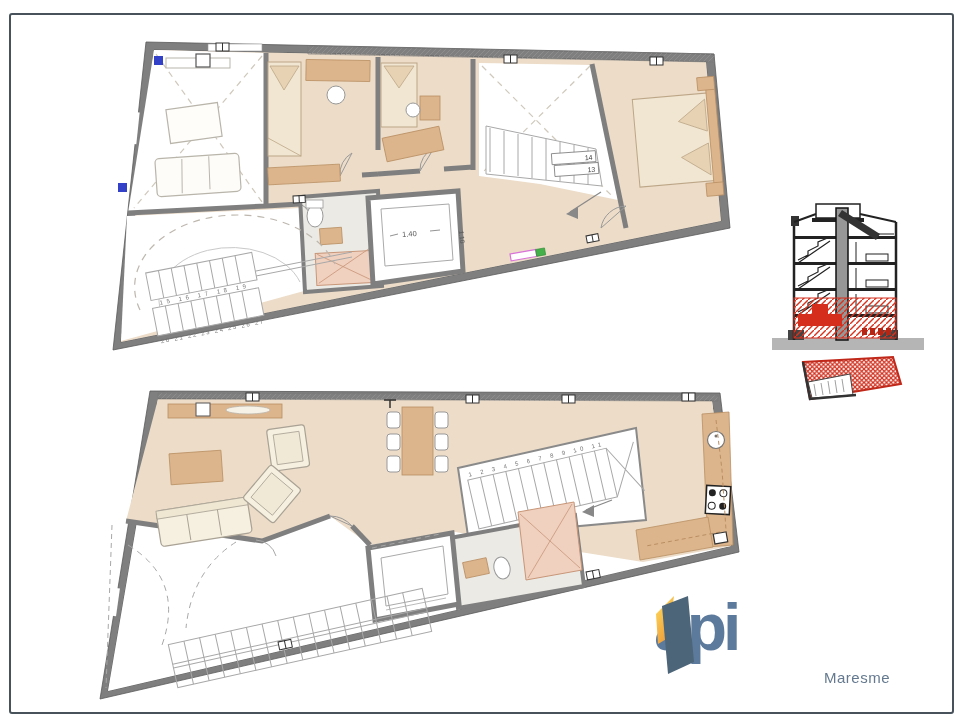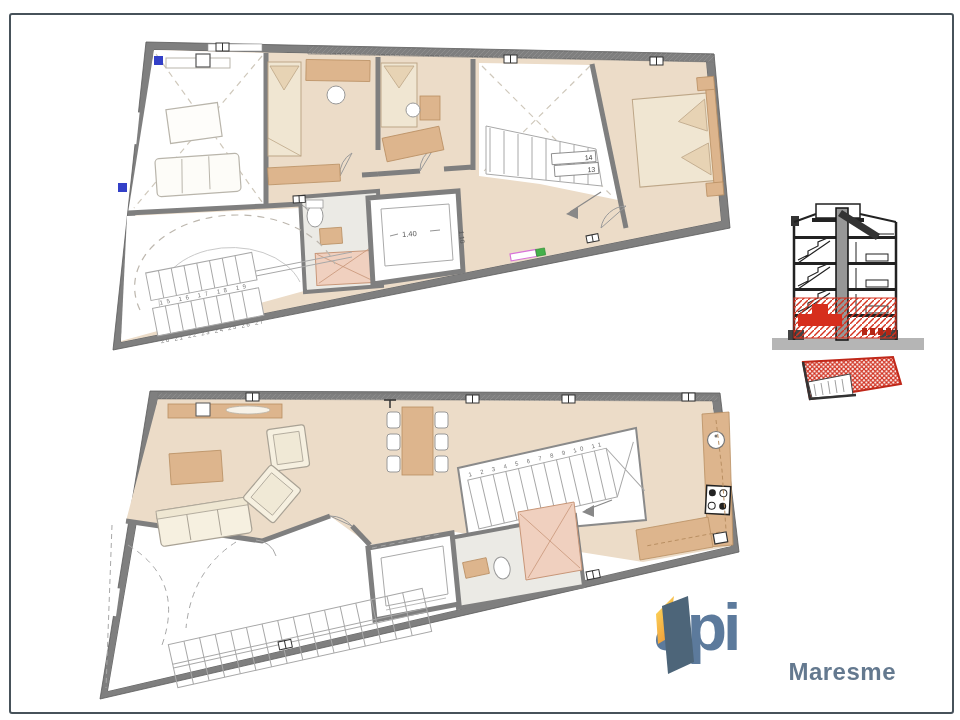--- a/index.html
+++ b/index.html
@@ -3,21 +3,21 @@
 <meta charset="utf-8">
 <style>
   html,body{margin:0;padding:0;background:#fff;}
   body{width:960px;height:720px;position:relative;font-family:"Liberation Sans",sans-serif;overflow:hidden;}
   .frame{position:absolute;left:9px;top:13px;width:941px;height:697px;border:2px solid var(--frameColor,#47525a);border-radius:3px;pointer-events:none;}
   svg{position:absolute;left:0;top:0;}
   .logo{position:absolute;left:654px;top:592px;width:252px;height:96px;display:flex;align-items:flex-start;}
   .logo .w1{color:var(--logoBlue,#5c7a9c);font-size:66px;font-weight:bold;letter-spacing:-4px;line-height:1;margin-top:2px;}
   .logo .w2{color:var(--logoOrange,#e8854f);font-size:66px;font-weight:bold;letter-spacing:-3px;line-height:1;margin-top:2px;}
   .logo .door{margin:0 1px 0 2px;}
-  .logo .region{position:absolute;right:10px;bottom:2px;color:var(--maresmeBlue,#64798f);font-size:24px;font-weight:bold;letter-spacing:0.5px;}
+  .logo .region{position:absolute;right:16px;bottom:2px;color:var(--maresmeBlue,#64798f);font-size:15px;font-weight:normal;letter-spacing:0.5px;}
   text{font-family:"Liberation Sans",sans-serif;}
 </style>
 </head>
 <body>
 
 <div class="frame"></div>
 
 <svg width="960" height="720" viewBox="0 0 960 720">
   <defs>
     <pattern id="patGray" width="5" height="5" patternUnits="userSpaceOnUse">

